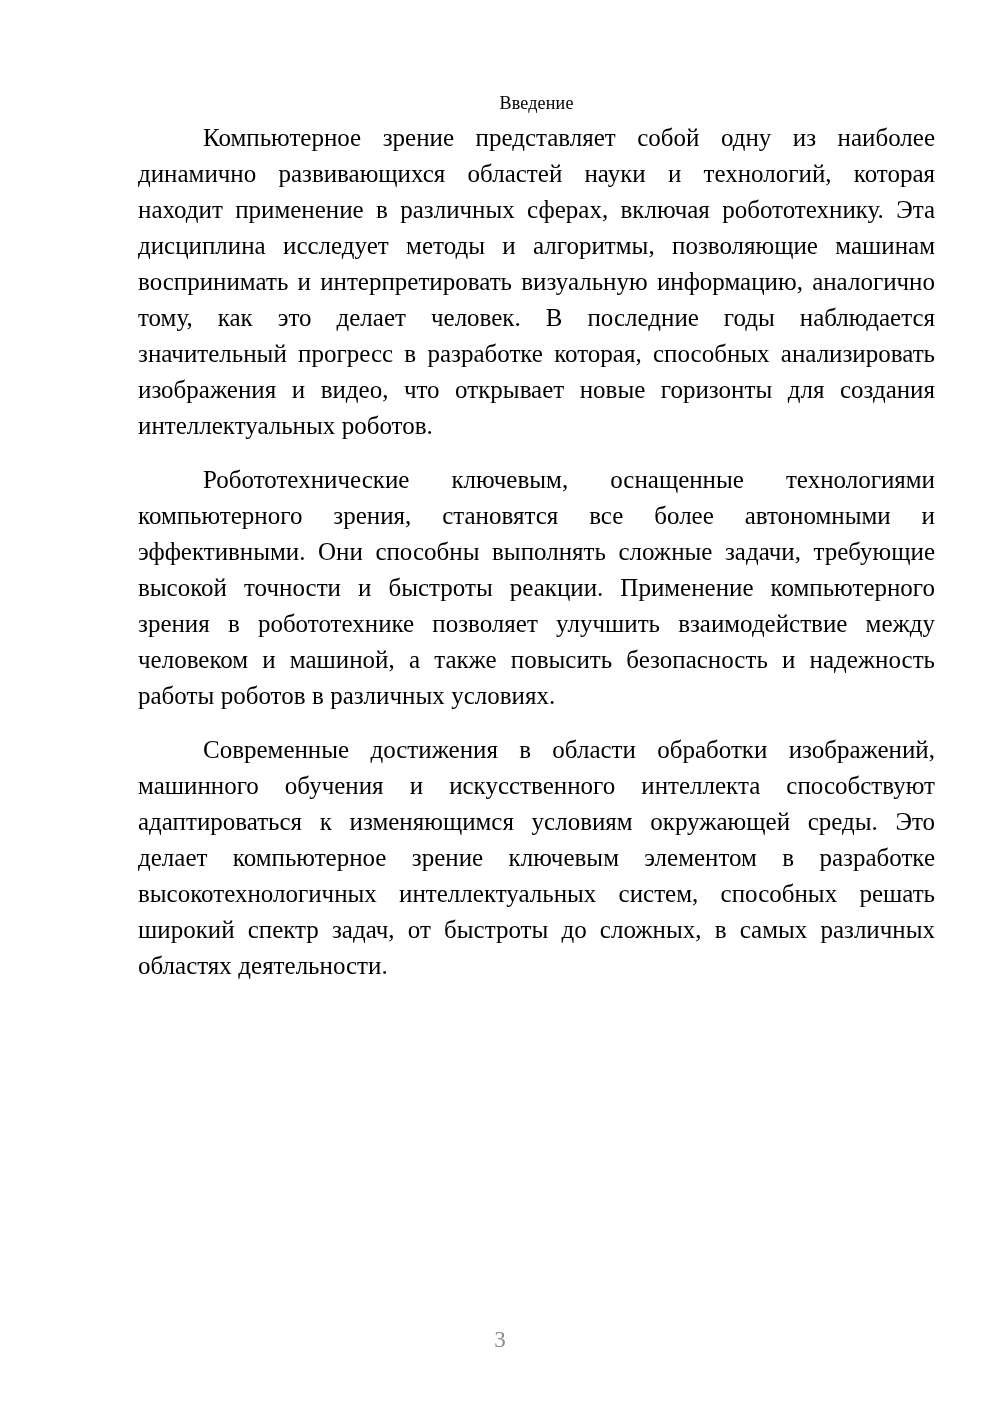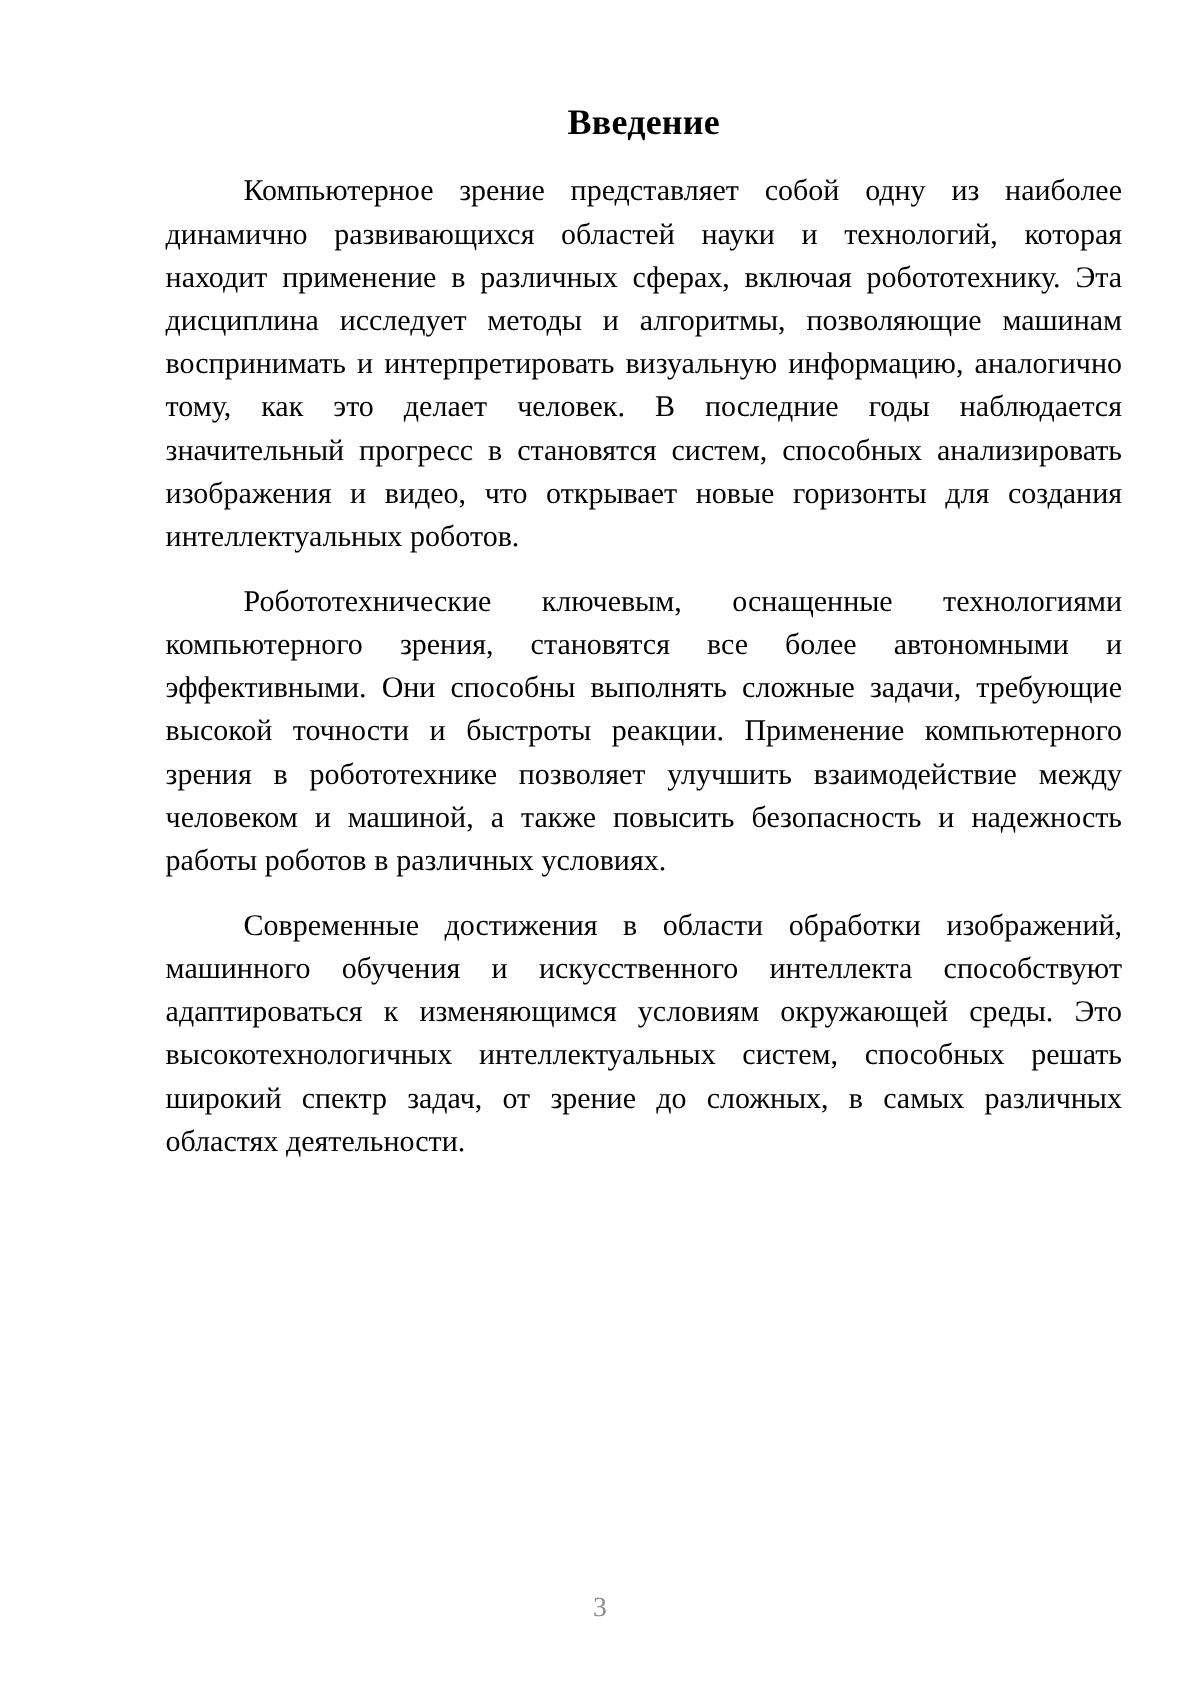--- a/index.html
+++ b/index.html
@@ -28,25 +28,25 @@
   }
 
   .content {
     position: absolute;
     left: 138px;
     top: 86px;
     width: 797px;
   }
 
   .doc-title {
-    font-size: 30px;
-    font-weight: bold;
+    font-size: 18px;
+    font-weight: normal;
     text-align: center;
     line-height: 34px;
-    margin: 0 0 22px 0;
+    margin: 0 0 0 0;
     letter-spacing: 0.2px;
   }
 
   .para {
     font-size: 25px;
     line-height: 36px;
     text-align: justify;
     text-justify: inter-word;
     text-indent: 65px;
     margin: 0 0 18px 0;
@@ -95,39 +95,40 @@
 
     <h1 class="doc-title">Введение</h1>
 
     <p class="para" id="paragraph-1">
         <span class="line indent justify">Компьютерное зрение представляет собой одну из наиболее</span>
         <span class="line justify">динамично развивающихся областей науки и технологий, которая</span>
         <span class="line justify">находит применение в различных сферах, включая робототехнику. Эта</span>
         <span class="line justify">дисциплина исследует методы и алгоритмы, позволяющие машинам</span>
         <span class="line justify">воспринимать и интерпретировать визуальную информацию, аналогично</span>
         <span class="line justify">тому, как это делает человек. В последние годы наблюдается</span>
-        <span class="line justify">значительный прогресс в становятся систем, способных анализировать</span>
+        <span class="line justify">значительный прогресс в разработке которая, способных анализировать</span>
         <span class="line justify">изображения и видео, что открывает новые горизонты для создания</span>
         <span class="line last">интеллектуальных роботов.</span>
       </p>
     <p class="para" id="paragraph-2">
         <span class="line indent justify">Робототехнические ключевым, оснащенные технологиями</span>
         <span class="line justify">компьютерного зрения, становятся все более автономными и</span>
         <span class="line justify">эффективными. Они способны выполнять сложные задачи, требующие</span>
         <span class="line justify">высокой точности и быстроты реакции. Применение компьютерного</span>
         <span class="line justify">зрения в робототехнике позволяет улучшить взаимодействие между</span>
         <span class="line justify">человеком и машиной, а также повысить безопасность и надежность</span>
         <span class="line last">работы роботов в различных условиях.</span>
       </p>
     <p class="para" id="paragraph-3">
         <span class="line indent justify">Современные достижения в области обработки изображений,</span>
         <span class="line justify">машинного обучения и искусственного интеллекта способствуют</span>
         <span class="line justify">адаптироваться к изменяющимся условиям окружающей среды. Это</span>
+        <span class="line justify">делает компьютерное зрение ключевым элементом в разработке</span>
         <span class="line justify">высокотехнологичных интеллектуальных систем, способных решать</span>
-        <span class="line justify">широкий спектр задач, от зрение до сложных, в самых различных</span>
+        <span class="line justify">широкий спектр задач, от быстроты до сложных, в самых различных</span>
         <span class="line last">областях деятельности.</span>
       </p>
 
   </div>
 
   <div class="page-number">3</div>
 
 </div>
 
 </body></html>

